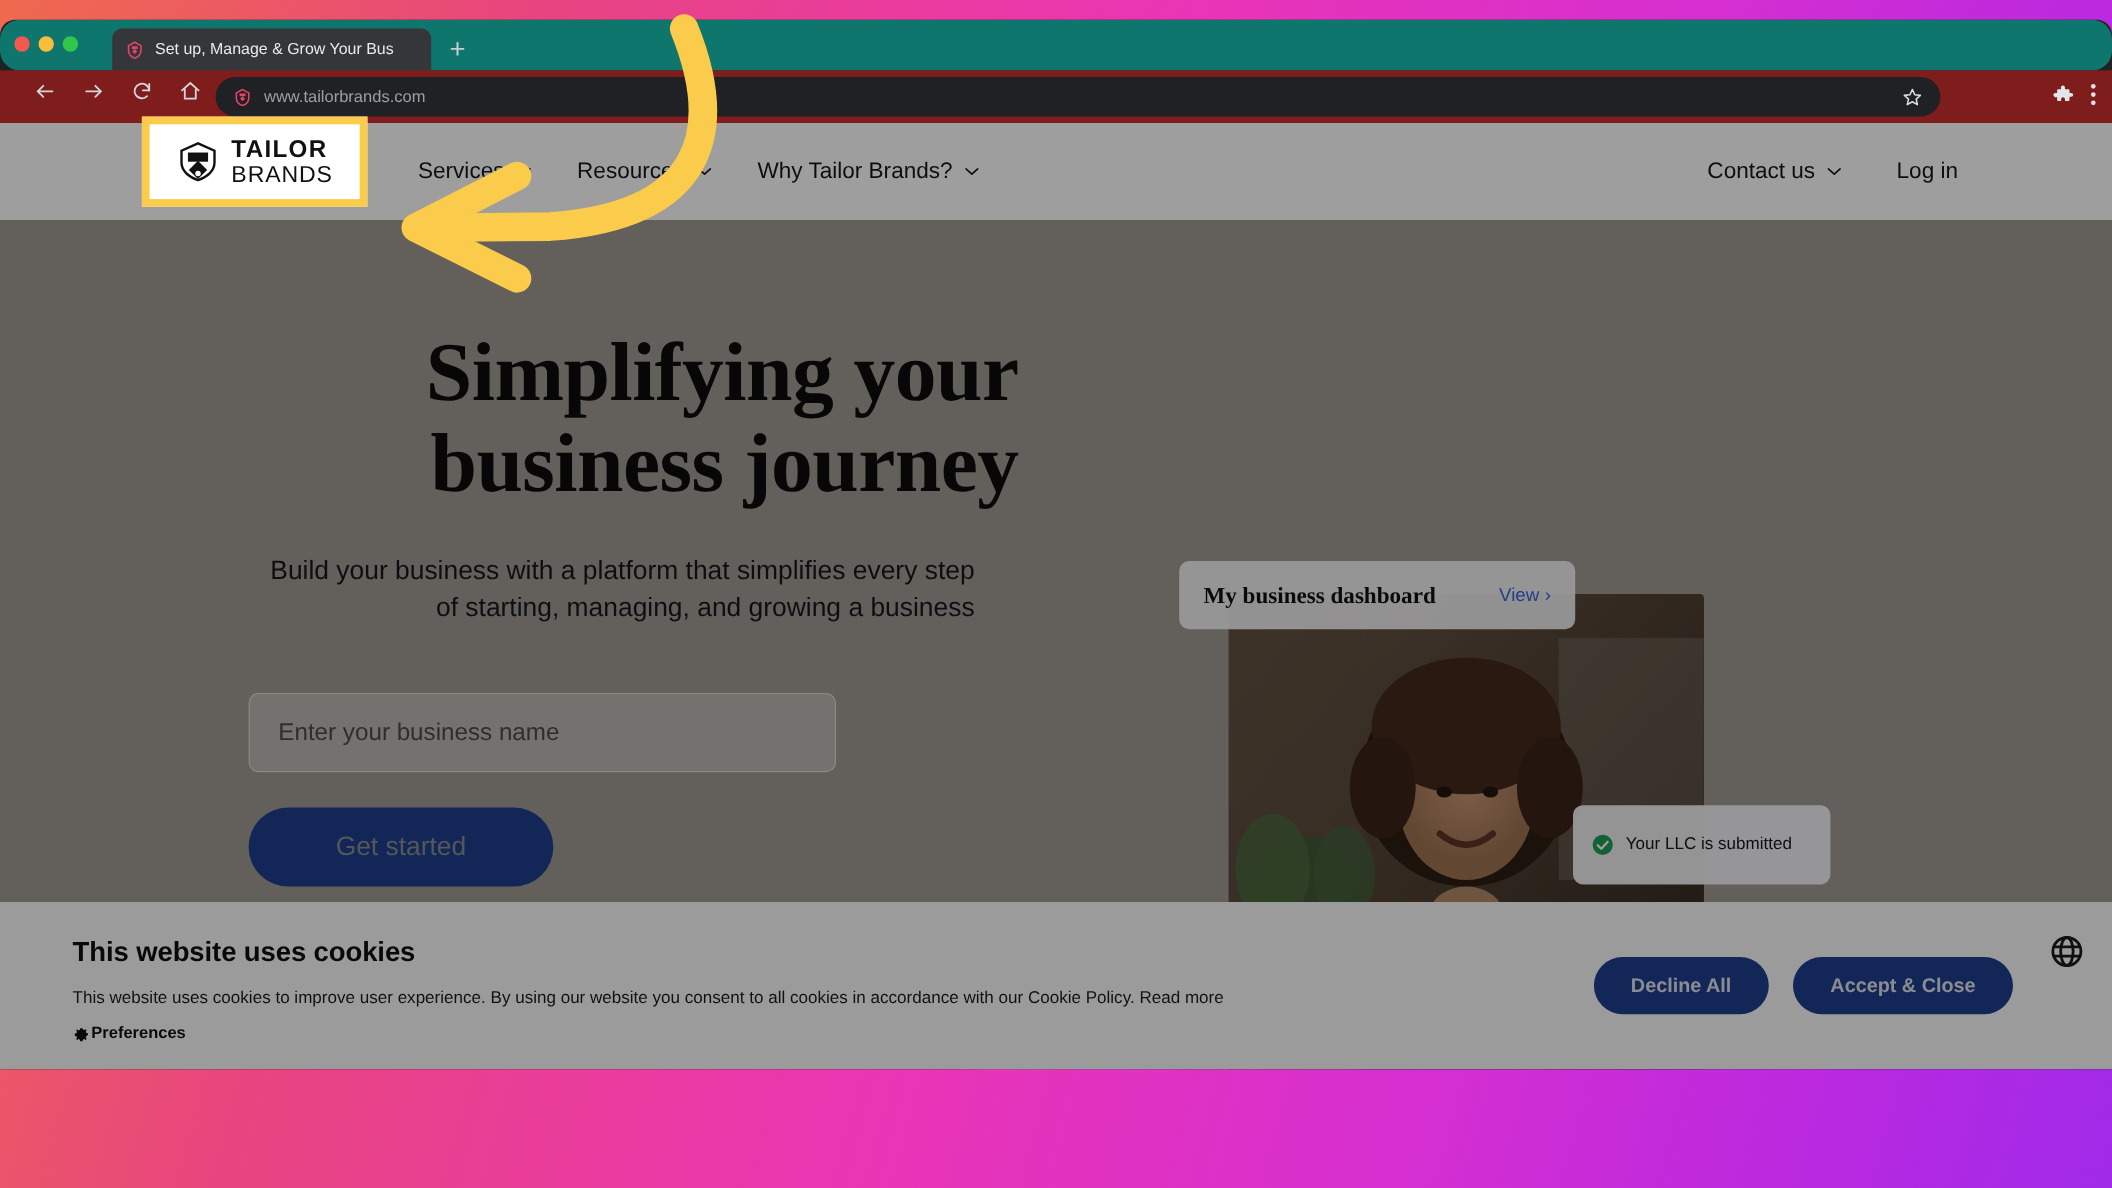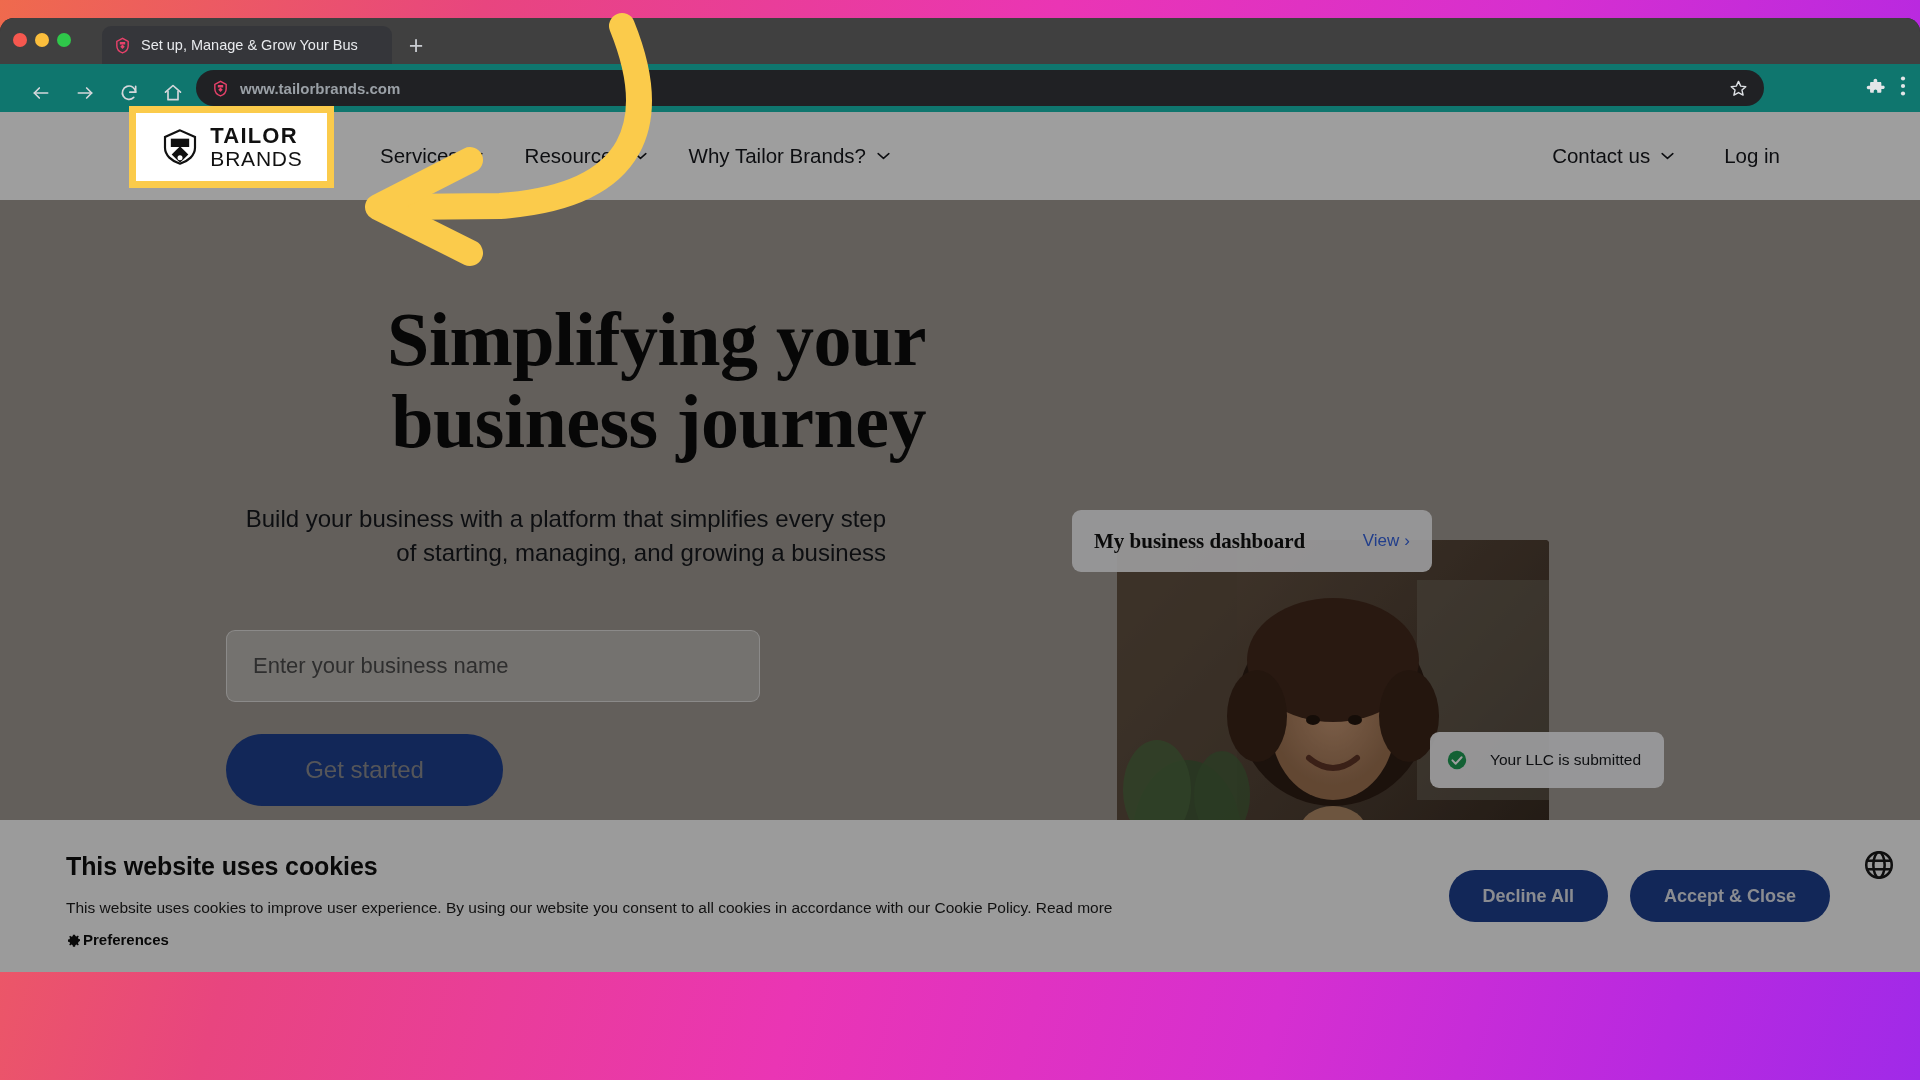--- a/index.html
+++ b/index.html
@@ -20,21 +20,22 @@
     width: 1920px; height: 954px;
     background: #202124;
     border-radius: 14px 14px 0 0;
     overflow: hidden;
   }
 
   
   #tab-strip {
     position: relative;
     height: 46px;
-    background: #404040;
+    background: #0f766e;
+    border-radius: 18px;
   }
   .traffic-lights {
     position: absolute; left: 13px; top: 15px;
     display: flex; gap: 8px;
   }
   .tl { width: 14px; height: 14px; border-radius: 50%; }
   .tl.red { background: #f6584f; }
   .tl.amber { background: #fbbe3c; }
   .tl.green { background: #2fc84a; }
 
@@ -66,22 +67,22 @@
     color: #c9ccd1;
     font-size: 25px; line-height: 22px;
     text-align: center;
     font-weight: 300;
   }
 
   
   #toolbar {
     position: relative;
     height: 48px;
-    background: #0f766e;
-    display: flex; align-items: flex-end; font-weight: bold;
+    background: #7f1d1d;
+    display: flex; align-items: flex-start;
   }
   .nav-btn {
     width: 38px; height: 38px;
     margin-left: 6px;
     display: flex; align-items: center; justify-content: center;
     color: #d5d7db;
   }
   .nav-btn:first-child { margin-left: 22px; }
   .nav-btn svg { display: block; }
 
@@ -252,25 +253,25 @@
     margin-left: auto;
     color: #3765e0;
     font-size: 17px;
     display: flex; align-items: center; gap: 5px;
     white-space: nowrap;
   }
 
   #llc-toast {
     position: absolute;
     left: 358px; top: 222px;
-    width: 234px; height: 56px;
+    width: 234px; height: 72px;
     background: rgba(248,248,250,0.95);
     border-radius: 9px;
     display: flex; align-items: center;
-    padding: 0 16px; gap: 22px;
+    padding: 0 16px; gap: 10px;
     z-index: 7;
   }
   #llc-toast-text { font-size: 15.5px; color: #16181c; white-space: nowrap; }
 
   #tax-card {
     position: absolute;
     left: -200px; top: 375px;
     width: 362px; height: 112px;
     background: rgba(248,248,250,0.95);
     border-radius: 11px;

